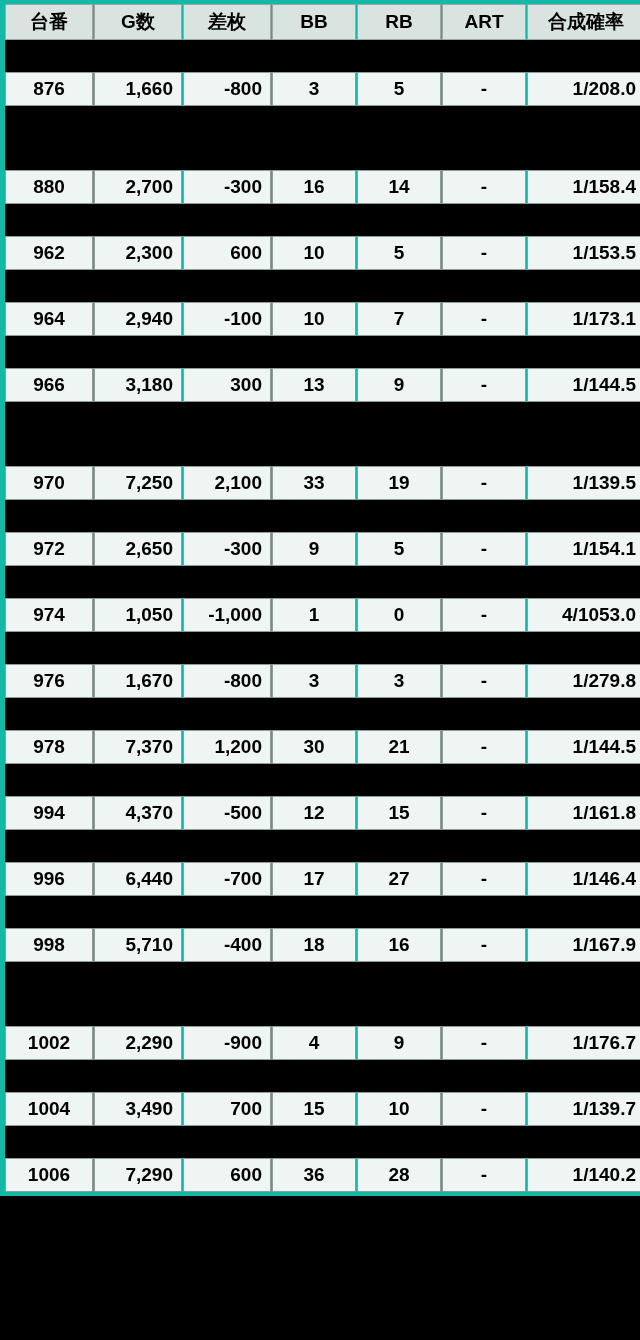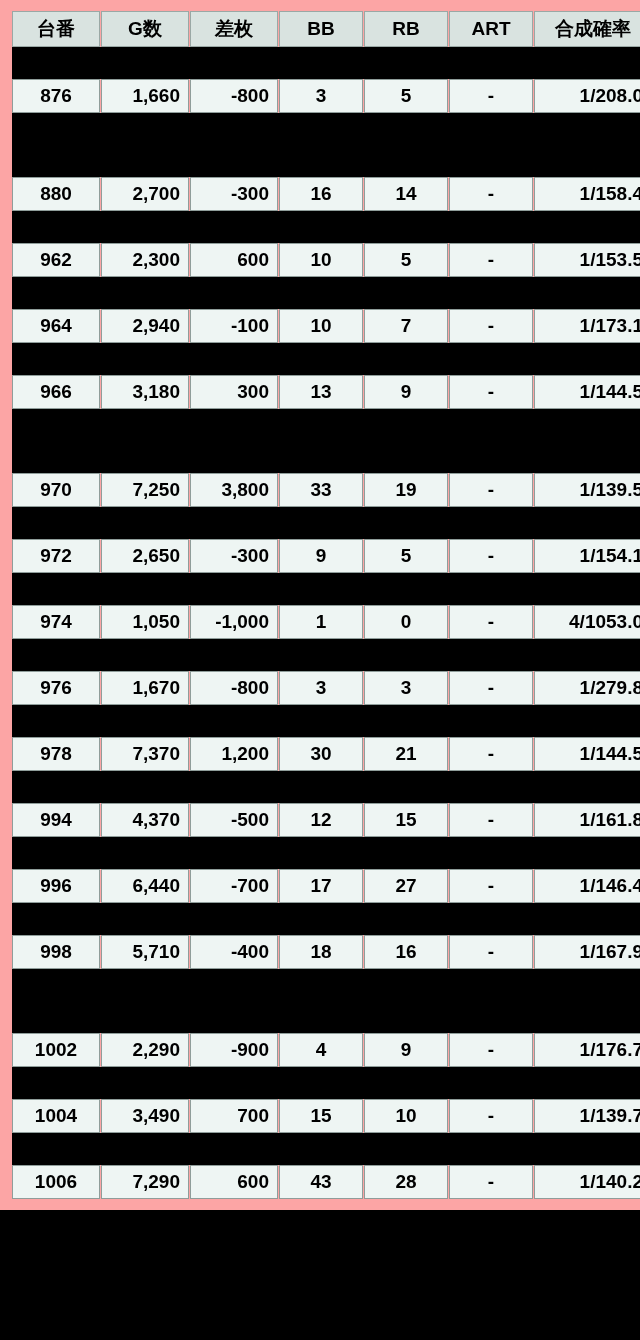--- a/index.html
+++ b/index.html
@@ -8,22 +8,22 @@
     background: #000000;
   }
   body {
     width: 640px;
     min-height: 1340px;
     font-family: "Liberation Sans", sans-serif;
   }
   .table-wrap {
     width: 640px;
     box-sizing: border-box;
-    padding: 11px;
-    background: #fca5a5;
+    padding: 4px;
+    background: #14b8a6;
   }
   table.data-table {
     width: 640px;
     border-collapse: separate;
     border-spacing: 1px 0;
     table-layout: fixed;
   }
   thead th {
     background: #d9e3e0;
     color: #000000;
@@ -158,21 +158,21 @@
         </tr>
         <tr class="spacer-row">
           <td colspan="7"></td>
         </tr>
         <tr class="spacer-row">
           <td colspan="7"></td>
         </tr>
         <tr class="data-row">
           <td>970</td>
           <td class="num-right">7,250</td>
-          <td class="num-right">3,800</td>
+          <td class="num-right">2,100</td>
           <td>33</td>
           <td>19</td>
           <td>-</td>
           <td class="num-right">1/139.5</td>
         </tr>
         <tr class="spacer-row">
           <td colspan="7"></td>
         </tr>
         <tr class="data-row">
           <td>972</td>
@@ -282,20 +282,20 @@
           <td>-</td>
           <td class="num-right">1/139.7</td>
         </tr>
         <tr class="spacer-row">
           <td colspan="7"></td>
         </tr>
         <tr class="data-row">
           <td>1006</td>
           <td class="num-right">7,290</td>
           <td class="num-right">600</td>
-          <td>43</td>
+          <td>36</td>
           <td>28</td>
           <td>-</td>
           <td class="num-right">1/140.2</td>
         </tr>
       </tbody>
   </table>
 </div>
 
 </body></html>

